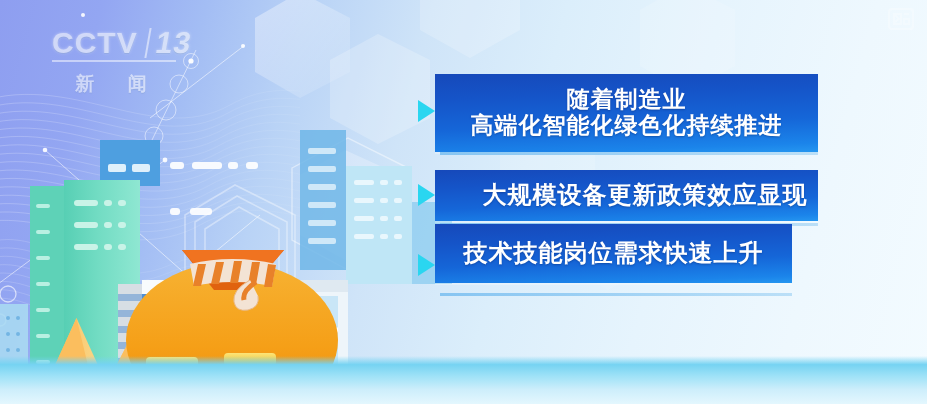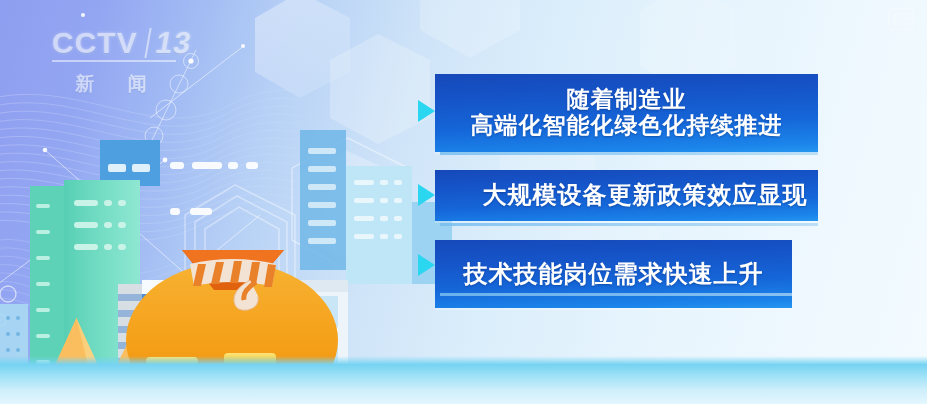--- a/index.html
+++ b/index.html
@@ -69,21 +69,21 @@
   #b1 { left:435px; top:74px; width:383px; height:78px; }
   #b1 .btxt { font-size:23px; }
   #b1u { left:440px; top:152px; width:378px; }
   #a1 { left:418px; top:100px; }
 
   #b2 { left:435px; top:170px; width:383px; height:51px; }
   #b2 .btxt { font-size:24px;margin-left:37px; }
   #b2u { left:440px; top:223px; width:378px; }
   #a2 { left:418px; top:184px; }
 
-  #b3 { left:435px; top:240px; width:357px; height:68px; }
+  #b3 { left:435px; top:224px; width:357px; height:59px; }
   #b3 .btxt { font-size:24px; }
   #b3u { left:440px; top:293px; width:352px; }
   #a3 { left:418px; top:254px; }
 
   
   .headline {
     position:absolute; left:430px; top:312px; width:400px; height:48px;
     display:flex; align-items:center;
     font-size:31px; font-weight:bold; letter-spacing:1px; color:#ffffff;
     -webkit-text-stroke:3px #123f91;

